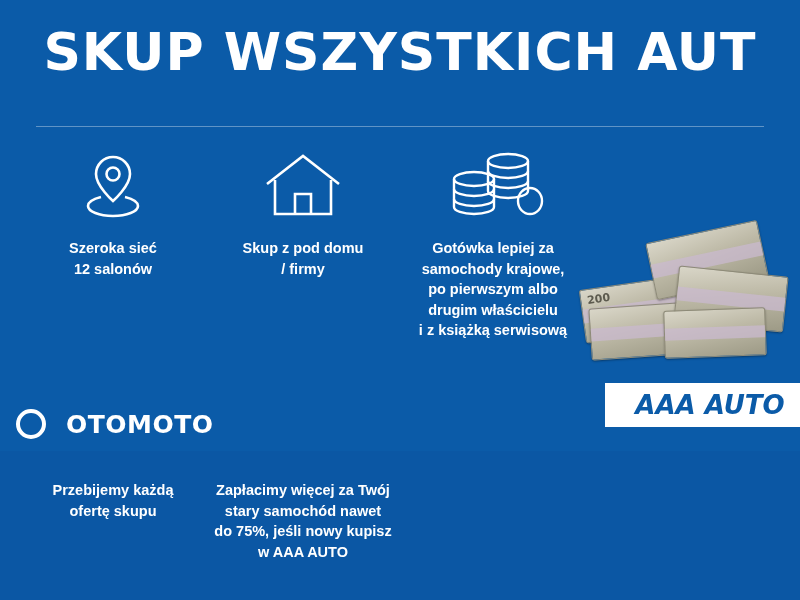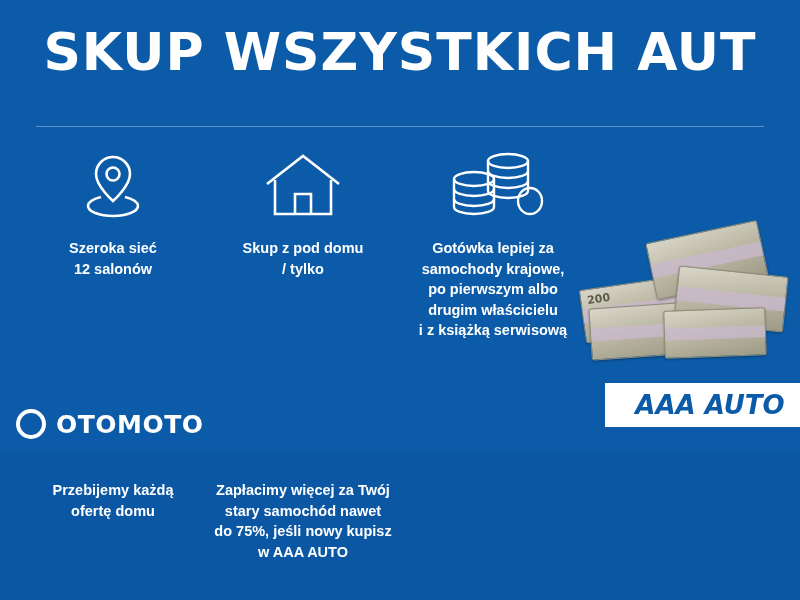--- a/index.html
+++ b/index.html
@@ -114,21 +114,21 @@
     width: 800px;
     height: 64px;
     background: #0b5ba8;
   }
   .otomoto {
     position: absolute;
     left: 16px;
     bottom: 12px;
     display: flex;
     align-items: center;
-    gap: 10px;
+    gap: 20px;
   }
   .otomoto .oring {
     width: 30px;
     height: 30px;
     border-radius: 50%;
     border: 4px solid #ffffff;
     box-sizing: border-box;
   }
   .otomoto .otext {
     font-size: 25px;
@@ -182,21 +182,21 @@
 
     <div class="cell">
       <div class="icon-wrap">
         <svg width="88" height="80" viewBox="0 0 88 80" fill="none" stroke="#ffffff" stroke-width="2.6">
           <path d="M8 38L44 10l36 28"></path>
           <path d="M16 34v34h56V34"></path>
           <path d="M36 68V48h16v20"></path>
         </svg>
       </div>
       <div class="cap">Skup z pod domu
-/ tylko</div>
+/ firmy</div>
     </div>
 
     <div class="cell">
       <div class="icon-wrap">
         <svg width="110" height="82" viewBox="0 0 110 82" fill="none" stroke="#ffffff" stroke-width="2.4">
           <ellipse cx="70" cy="16" rx="20" ry="7"></ellipse>
           <path d="M50 16v30c0 3.9 9 7 20 7s20-3.1 20-7V16"></path>
           <path d="M50 26c0 3.9 9 7 20 7s20-3.1 20-7"></path>
           <path d="M50 36c0 3.9 9 7 20 7s20-3.1 20-7"></path>
           <ellipse cx="36" cy="34" rx="20" ry="7"></ellipse>
@@ -220,21 +220,21 @@
 
     <div class="cell">
       <div class="icon-wrap">
         <svg width="96" height="74" viewBox="0 0 96 74" fill="none" stroke="#ffffff" stroke-width="2.4">
           <path d="M18 22L48 8l30 14-30 14z"></path>
           <circle cx="48" cy="22" r="6"></circle>
           <path d="M12 30l30 14 30-14M10 38l30 14 30-14M8 46l30 14 30-14"></path>
         </svg>
       </div>
       <div class="cap">Przebijemy każdą
-ofertę domu</div>
+ofertę skupu</div>
     </div>
 
     <div class="cell">
       <div class="icon-wrap">
         <svg width="100" height="76" viewBox="0 0 100 76" fill="none" stroke="#ffffff" stroke-width="2.4">
           <path d="M50 6v10M34 10l4 9M66 10l-4 9"></path>
           <path d="M10 38l14-9 12 4 10-3 10 3 12-4 14 9"></path>
           <path d="M36 33l-12 11c-2 2-2 5 0 7s5 2 7 0l6-5"></path>
           <path d="M37 46l8 7c2 2 5 2 7 0"></path>
           <path d="M52 53l7 6c2 2 5 2 7 0s2-5 0-7l-5-4"></path>

